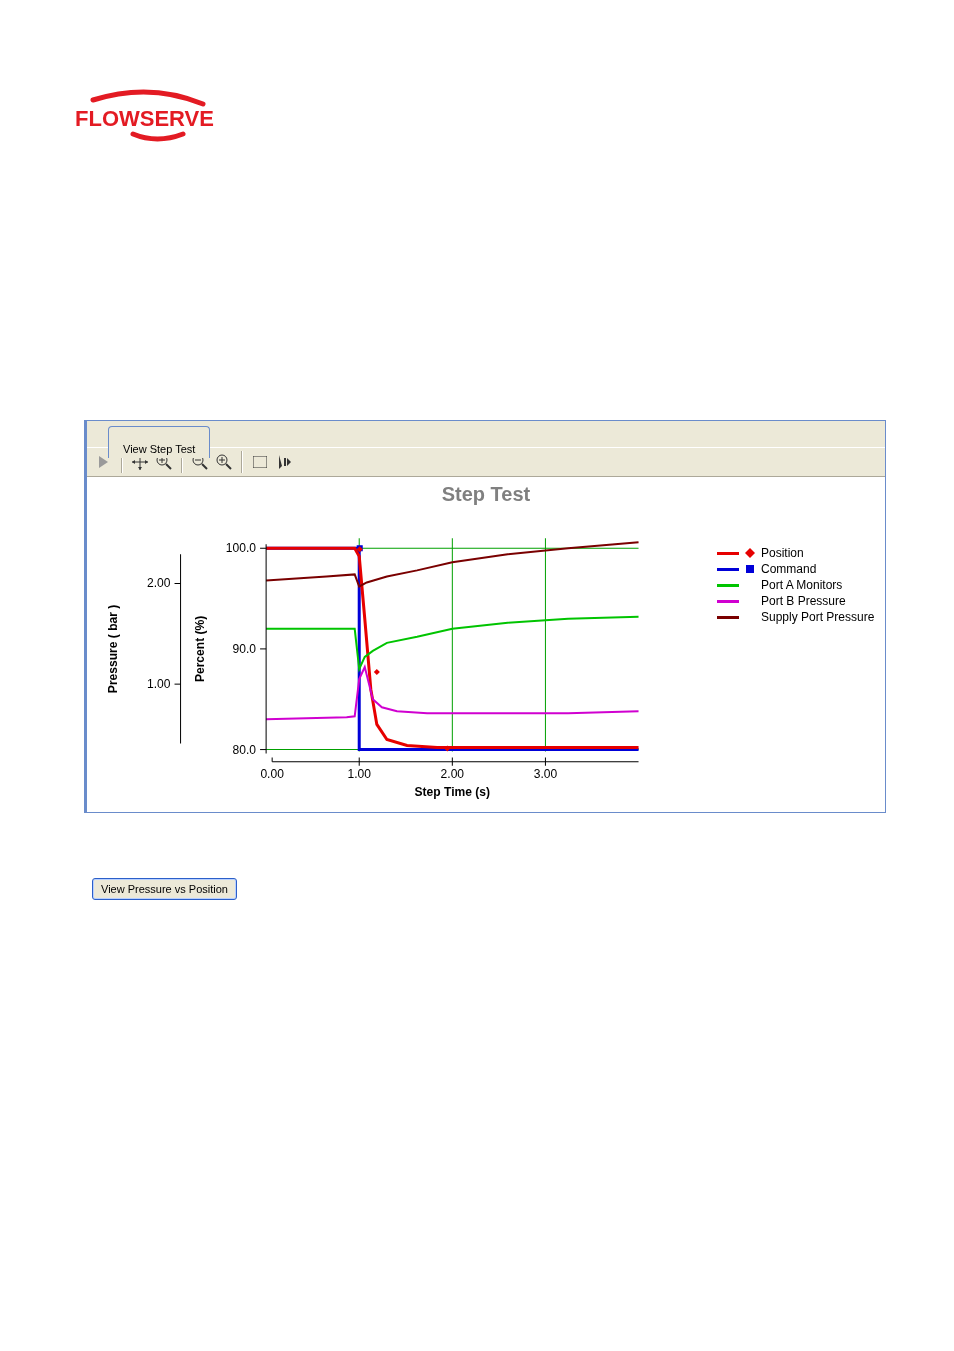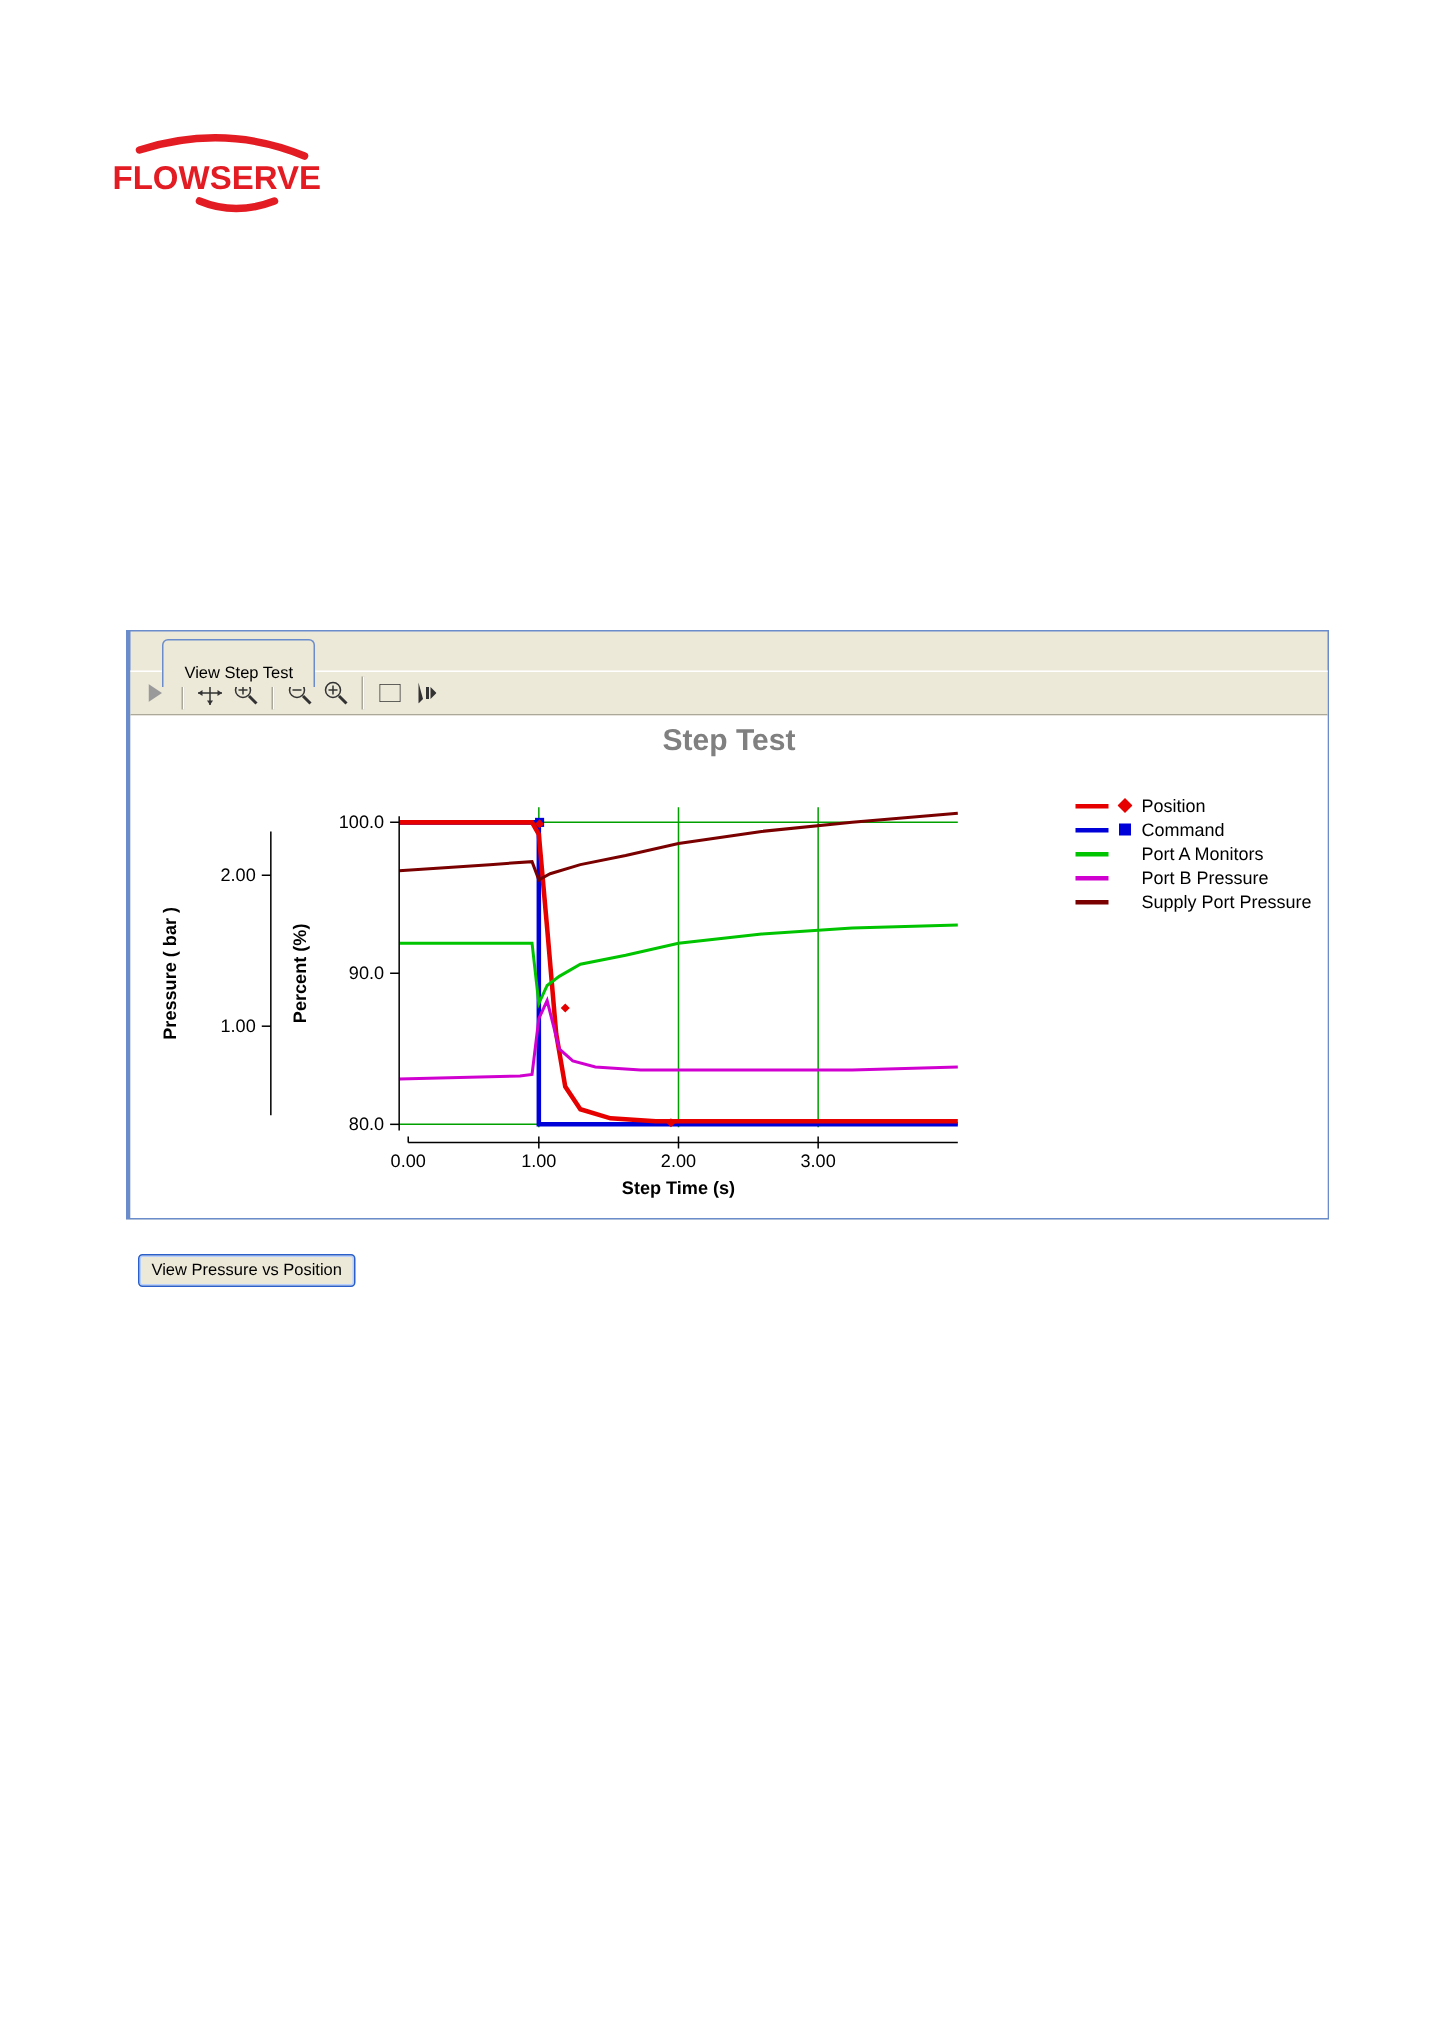--- a/index.html
+++ b/index.html
@@ -147,20 +147,21 @@
     text-align: center;
   }
   .plot-svg {
     flex: 1;
   }
   .legend-box {
     width: 160px;
     padding-left: 8px;
     padding-top: 6px;
     font-size: 12px;
+    margin-top: 16px;
   }
   .legend-item {
     display: flex;
     align-items: center;
     gap: 6px;
     margin-bottom: 2px;
   }
   .legend-mark {
     width: 22px;
     display: flex;
@@ -169,21 +170,21 @@
   }
   .legend-line {
     width: 22px;
     height: 3px;
   }
 
   
   .btn-pvp-wrap {
     position: absolute;
     left: 92px;
-    top: 836px;
+    top: 878px;
   }
   .btn-pvp {
     background: #ece9d8;
     border: 1px solid #2b5fc9;
     border-radius: 3px;
     padding: 4px 8px;
     font-size: 11px;
     font-family: inherit;
     box-shadow: 0 0 0 1px #b8d0ff inset;
   }

